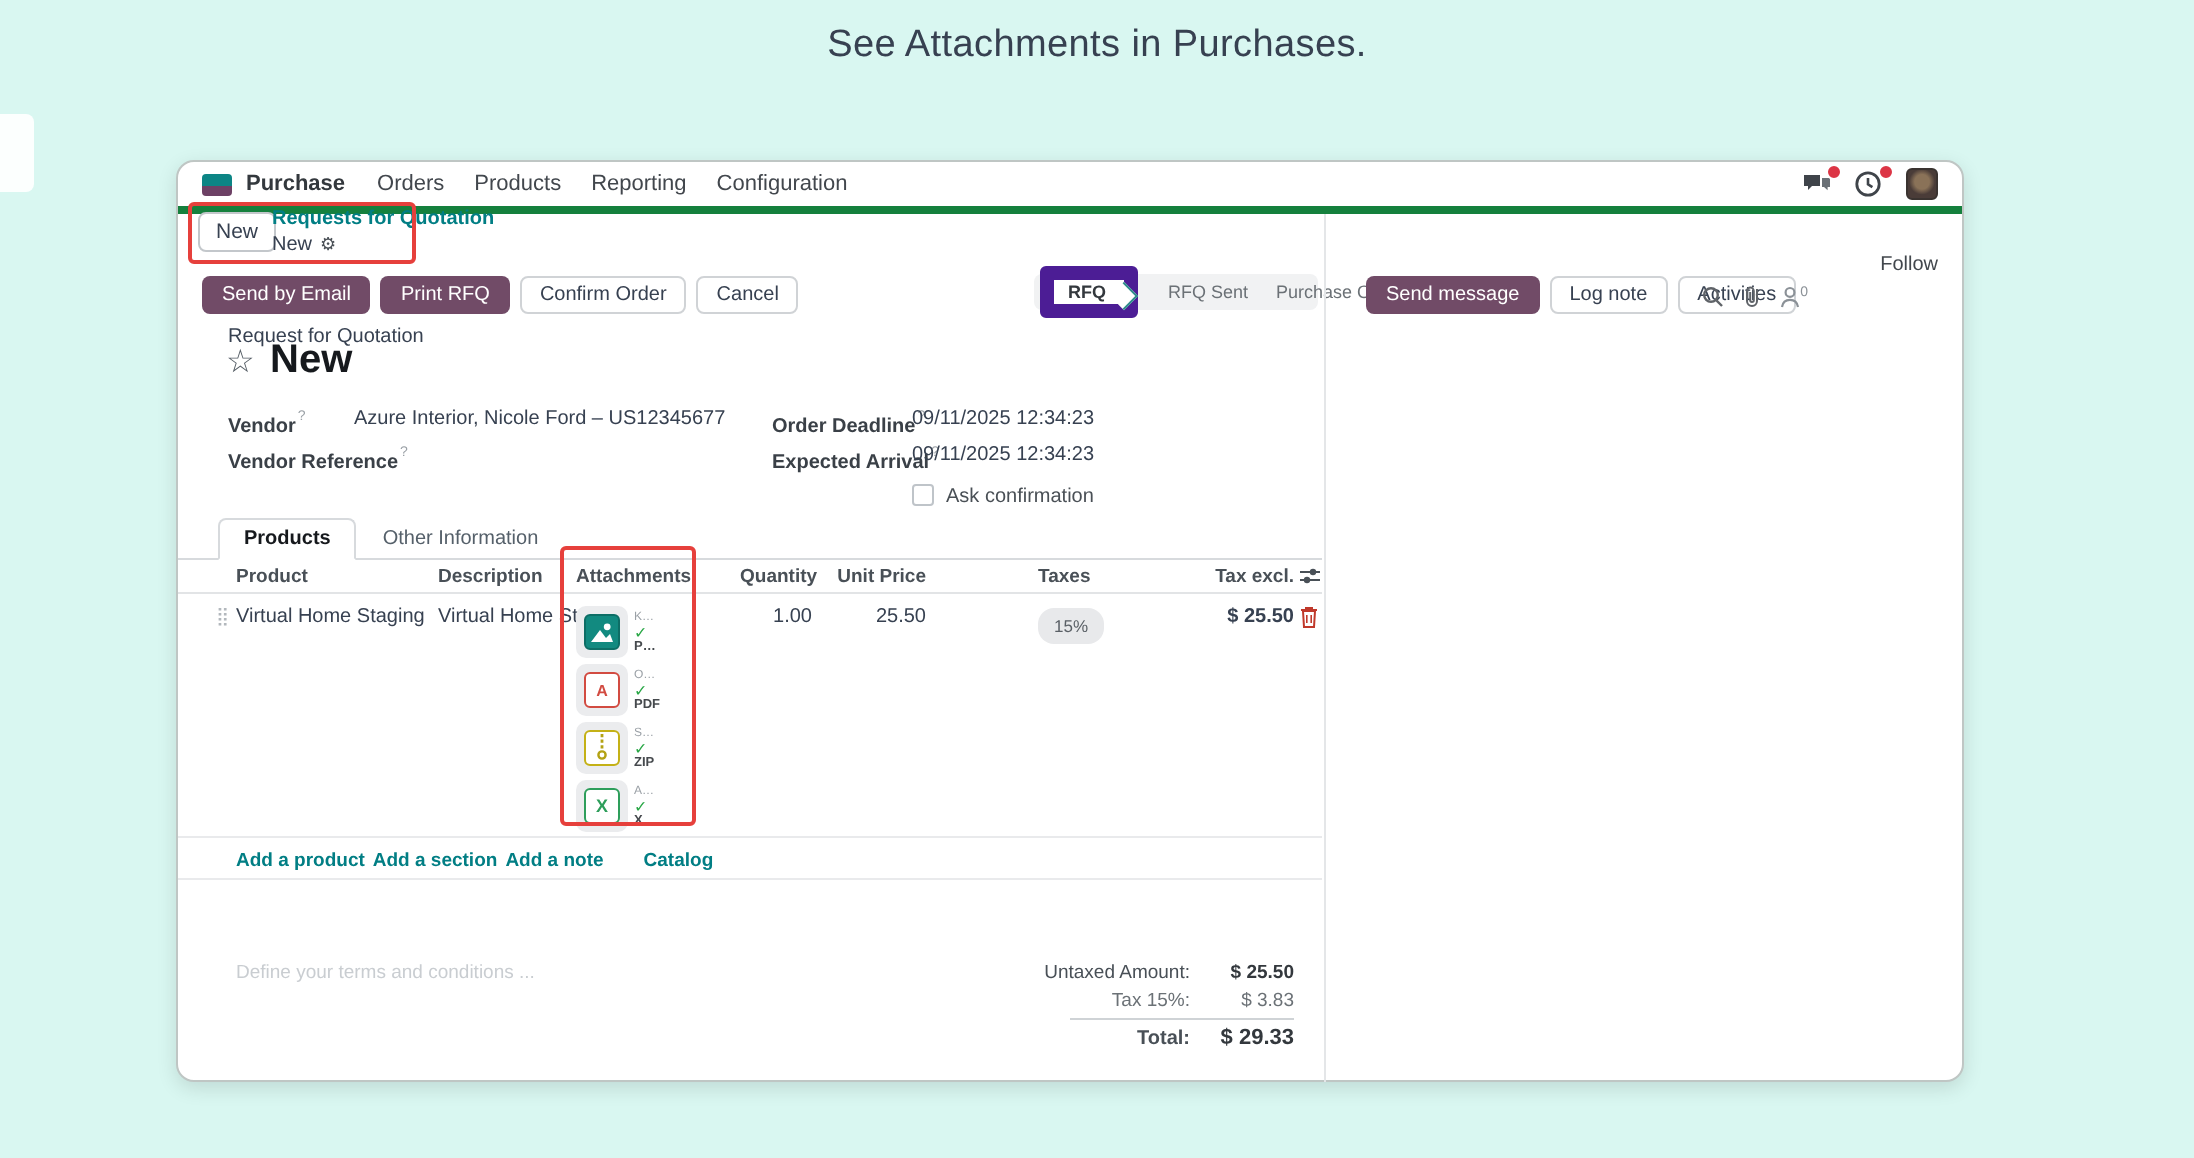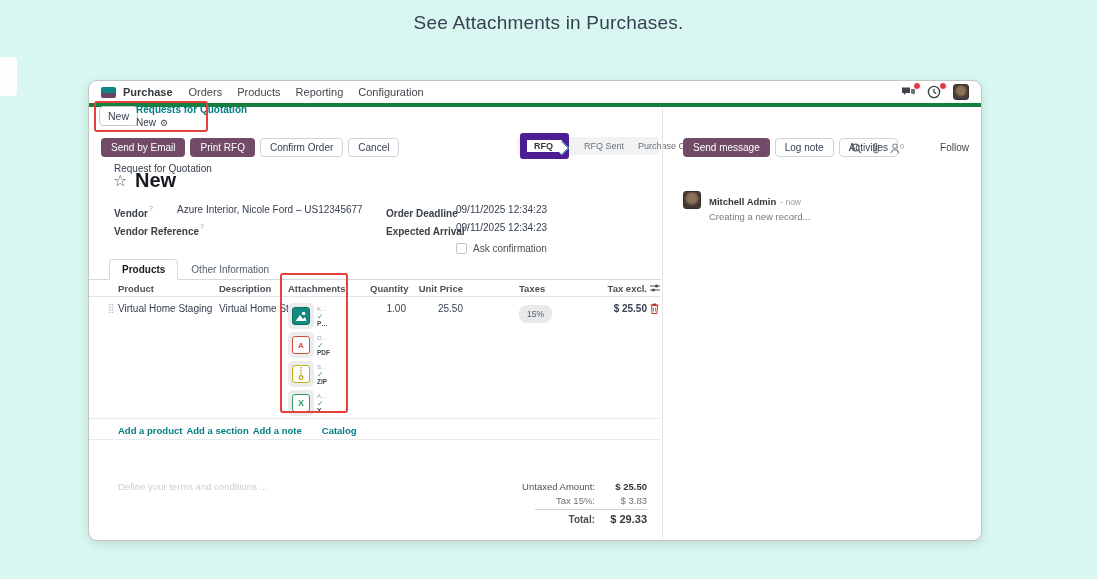--- a/index.html
+++ b/index.html
@@ -122,21 +122,21 @@
   .tot-div { margin:2px 0 3px auto; width:112px; height:1px; background:#cfd3d6; }
   .tot-row.grand .tot-label { font-size:10px; font-weight:700; }
   .tot-row.grand .tot-val { font-size:11px; font-weight:700;text-align:right; }
 
   
   .chatter { position:absolute; left:573px; top:26px; width:320px; height:434px;
     border-left:1px solid #e4e6e8; border-radius:0 0 9px 0; }
   .ch-btns { position:absolute; left:20px; top:31px; display:flex; gap:5px; }
   .ch-icons { position:absolute; right:78px; top:35px; display:flex; align-items:center; gap:9px; }
   .follower-cnt { font-size:7px; color:#8b9197; vertical-align:super; }
-  .follow { position:absolute; right:13px; top:35px; font-size:10px; color:#42474d; }
+  .follow { position:absolute; right:13px; top:20px; font-size:10px; color:#42474d; }
   .day-div { position:absolute; left:0; top:66px; width:100%; display:flex; align-items:center;
     padding:0 32px; gap:10px; }
   .day-div .ln { flex:1; height:1px; background:#e6e8ea; }
   .day-div .tx { font-size:9.5px; color:#6b7176; }
   .msg { position:absolute; left:20px; top:84px; display:flex; gap:8px; }
   .avatar-msg { width:18px; height:18px; border-radius:3px; flex:none;
     background:radial-gradient(circle at 50% 42%, #87artists 0, #4a3c38 0); 
     background:radial-gradient(circle at 50% 40%, #8a7258 0 35%, #453833 62%); border:1px solid #342e2b; }
   .msg-author { font-size:9.5px; font-weight:700; color:#33383d; }
   .msg-time { font-size:8.5px; color:#9aa0a6; margin-left:4px; }
@@ -382,25 +382,16 @@
           <svg width="10" height="11" viewBox="0 0 10 11">
               <circle cx="5" cy="3.2" r="2.2" fill="none" stroke="#8b9197" stroke-width="1.1"></circle>
               <path d="M1 10.5c.4-2.6 1.9-3.6 4-3.6s3.6 1 4 3.6" fill="none" stroke="#8b9197" stroke-width="1.1"></path>
             </svg>
           <span class="follower-cnt">0</span>
         </span>
       </div>
       <span class="follow">Follow</span>
 
 
-      <div class="msg">
-        <span class="avatar-msg"></span>
-        <span>
-          <span>
-            <span class="msg-author">Mitchell Admin</span><span class="msg-time">- now</span>
-          </span>
-          <div class="msg-body">Creating a new record...</div>
-        </span>
-      </div>
     </div>
 
   </div>
 </div>
 
 </body></html>

